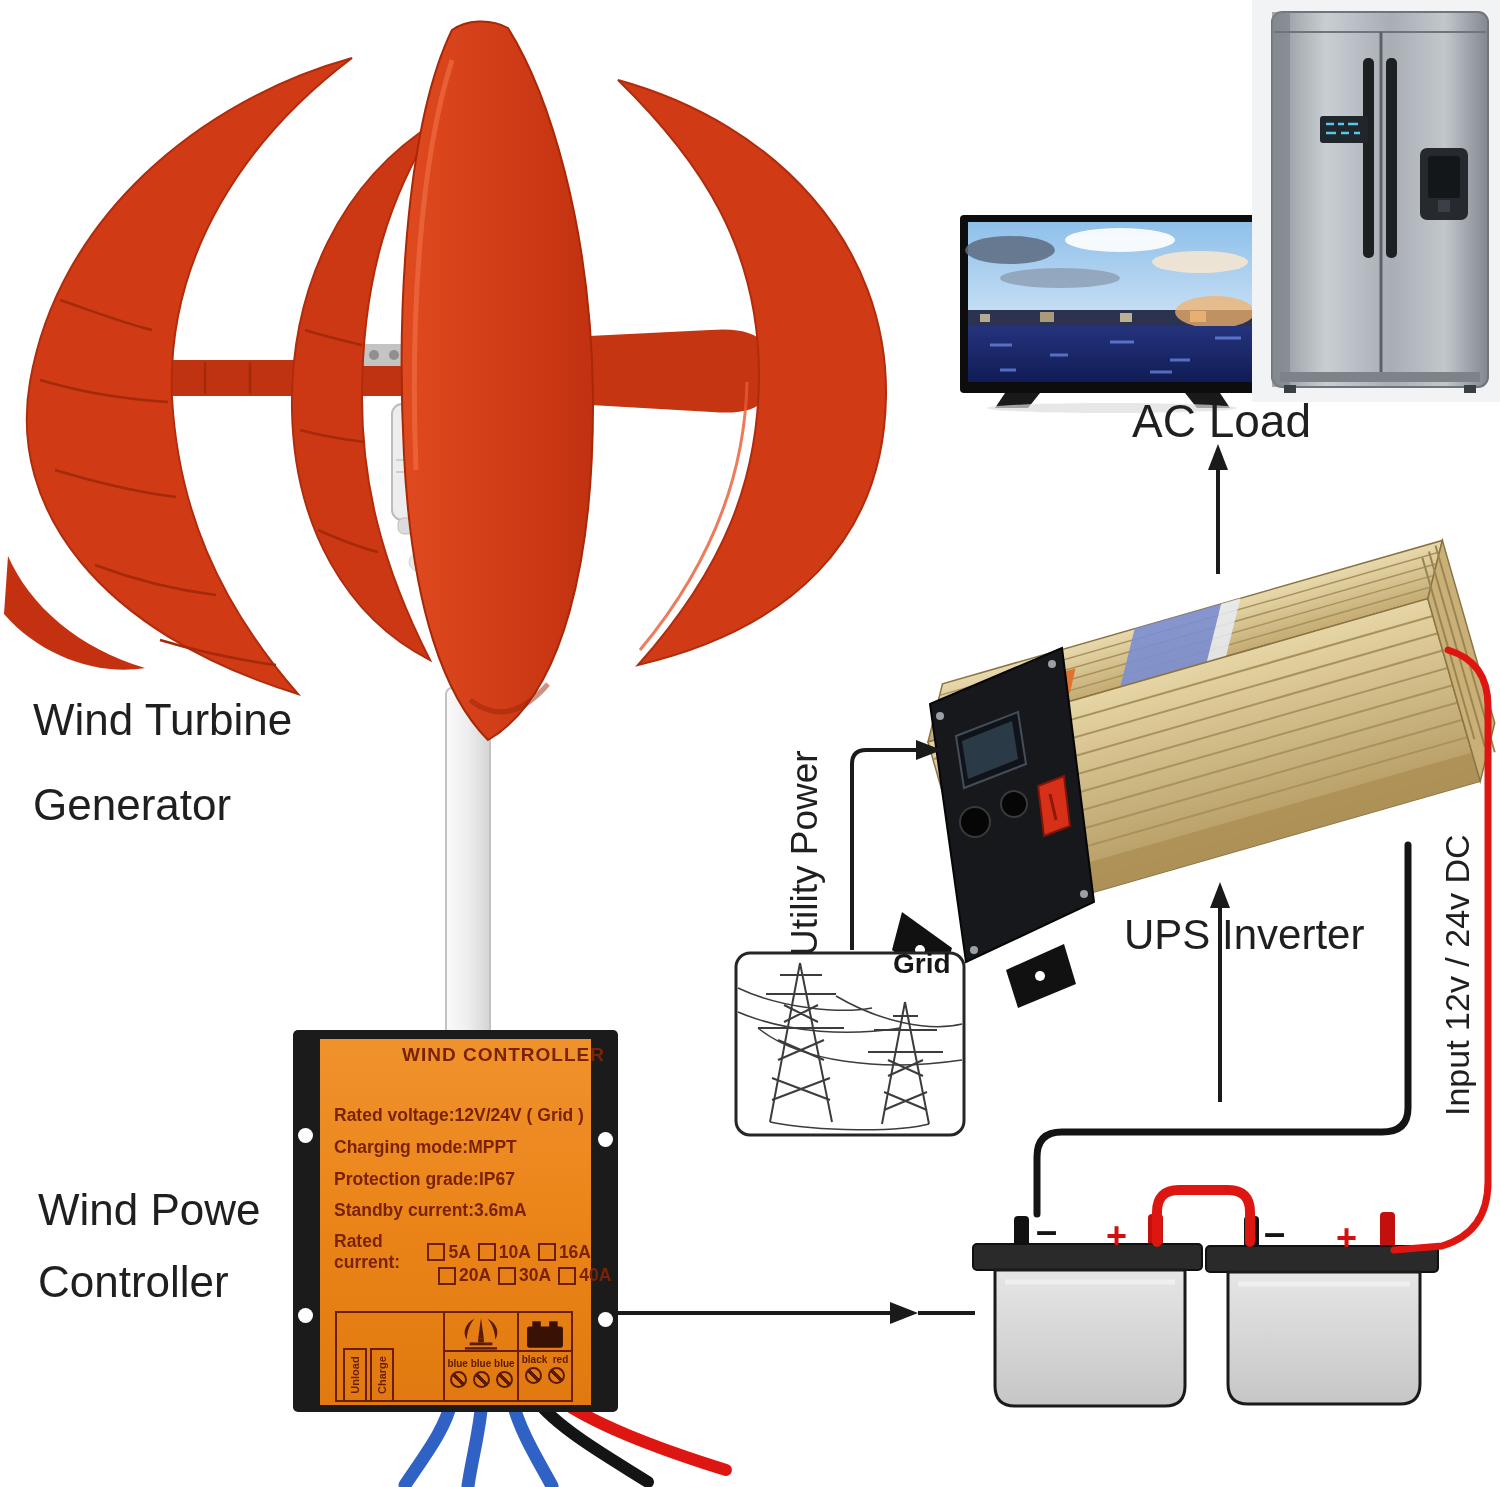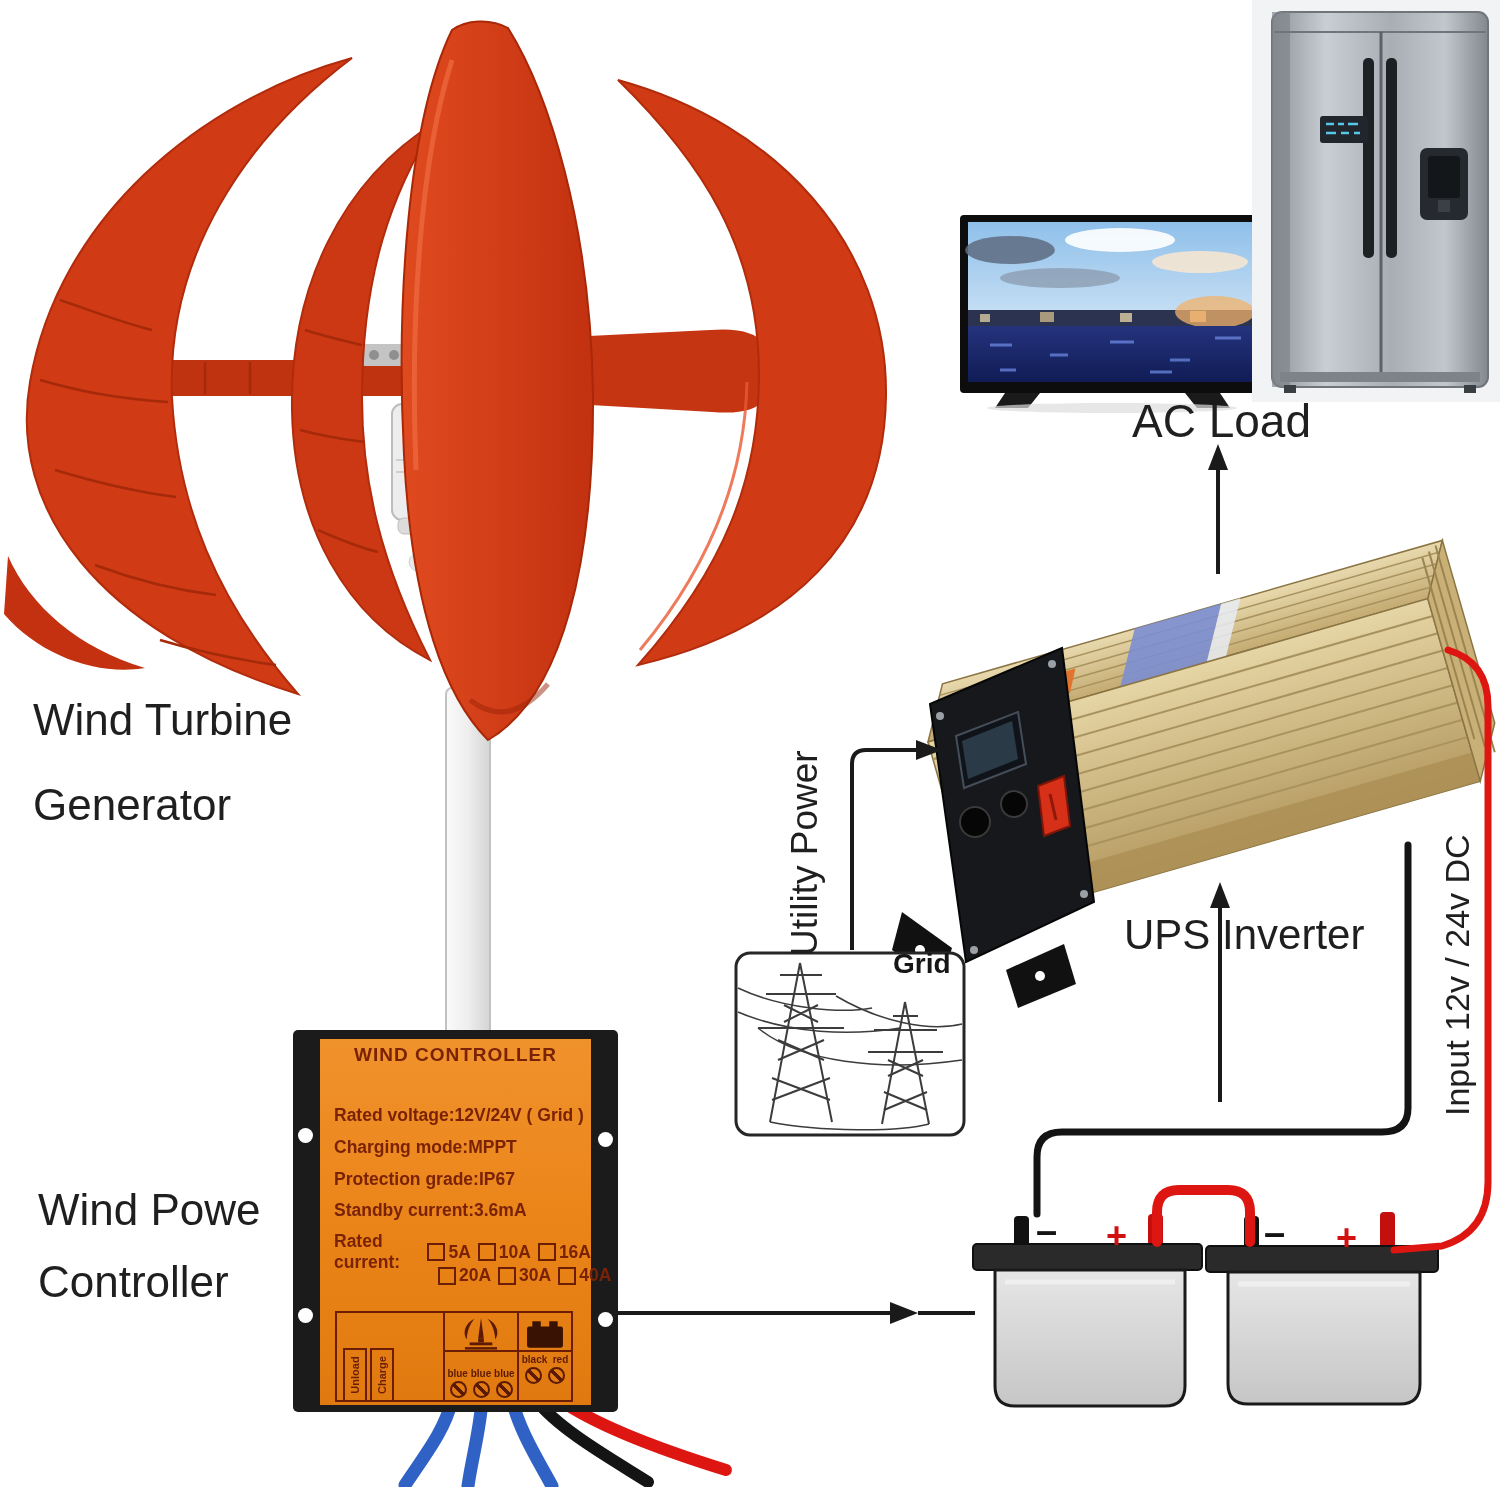--- a/index.html
+++ b/index.html
@@ -10,35 +10,35 @@
   .rotlabel{position:absolute;color:#1f1f1f;font-size:37px;line-height:1;white-space:nowrap;
             transform:rotate(-90deg);transform-origin:0 0;}
   .gridlabel{position:absolute;color:#161616;font-size:28px;font-weight:bold;white-space:nowrap;}
   
   .controller{position:absolute;left:293px;top:1030px;width:325px;height:382px;}
   .plate{position:absolute;left:0;top:0;right:0;bottom:0;background:#1b1b1b;border-radius:5px;}
   .hole{position:absolute;width:15px;height:15px;border-radius:50%;background:#ffffff;}
   .panel{position:absolute;left:27px;top:9px;width:271px;height:366px;
          background:linear-gradient(180deg,#f0922c 0%,#ea8317 55%,#e07a10 100%);color:#7a2206;}
   .ctitle{position:absolute;left:0;top:5px;width:100%;text-align:center;font-size:19px;
-          font-weight:bold;letter-spacing:1px;}
+          font-weight:bold;letter-spacing:1px;padding-left:48px;}
   .csub{position:absolute;left:0;top:27px;width:100%;text-align:center;font-size:26px;font-weight:bold;}
   .spec{position:absolute;left:14px;font-size:17.5px;font-weight:bold;white-space:nowrap;}
   .ratedrow{position:absolute;display:flex;align-items:center;gap:7px;font-size:17.5px;font-weight:bold;}
   .pair{display:flex;align-items:center;gap:3px;}
   .cb{width:14px;height:14px;border:2.5px solid #6b1d06;display:inline-block;background:transparent;}
   .termbox{position:absolute;left:15px;top:272px;width:238px;height:91px;border:2.5px solid #6b1d06;box-sizing:border-box;}
   .tcell-left{position:absolute;left:0;top:0;width:108px;height:100%;border-right:2.5px solid #6b1d06;box-sizing:border-box;}
   .vbox{position:absolute;bottom:0;width:24px;height:52px;border:2px solid #6b1d06;border-bottom:none;
         display:flex;align-items:center;justify-content:center;box-sizing:border-box;}
   .vlabel{transform:rotate(-90deg);font-size:11px;font-weight:bold;white-space:nowrap;color:#6b1d06;}
   .tcell-mid{position:absolute;left:108px;top:0;width:74px;height:100%;border-right:2.5px solid #6b1d06;box-sizing:border-box;}
   .tcell-right{position:absolute;left:182px;top:0;right:0;height:100%;}
   .iconrow{height:37px;border-bottom:2px solid #6b1d06;display:flex;align-items:flex-end;justify-content:center;}
-  .wlabel{font-size:10px;font-weight:bold;text-align:center;margin-top:16px;color:#5c1a04;white-space:nowrap;}
+  .wlabel{font-size:10px;font-weight:bold;text-align:center;margin-top:6px;color:#5c1a04;white-space:nowrap;}
   .wlabel2{display:flex;justify-content:space-around;font-size:10px;font-weight:bold;margin-top:2px;color:#5c1a04;}
   .screwrow{display:flex;justify-content:center;gap:6px;margin-top:2px;}
   .screw{width:17px;height:17px;border-radius:50%;border:2.5px solid #5c1a04;box-sizing:border-box;
          background:linear-gradient(45deg,transparent 42%,#5c1a04 42%,#5c1a04 58%,transparent 58%);}
 </style>
 </head>
 <body>
 
 <div class="canvas">
 

